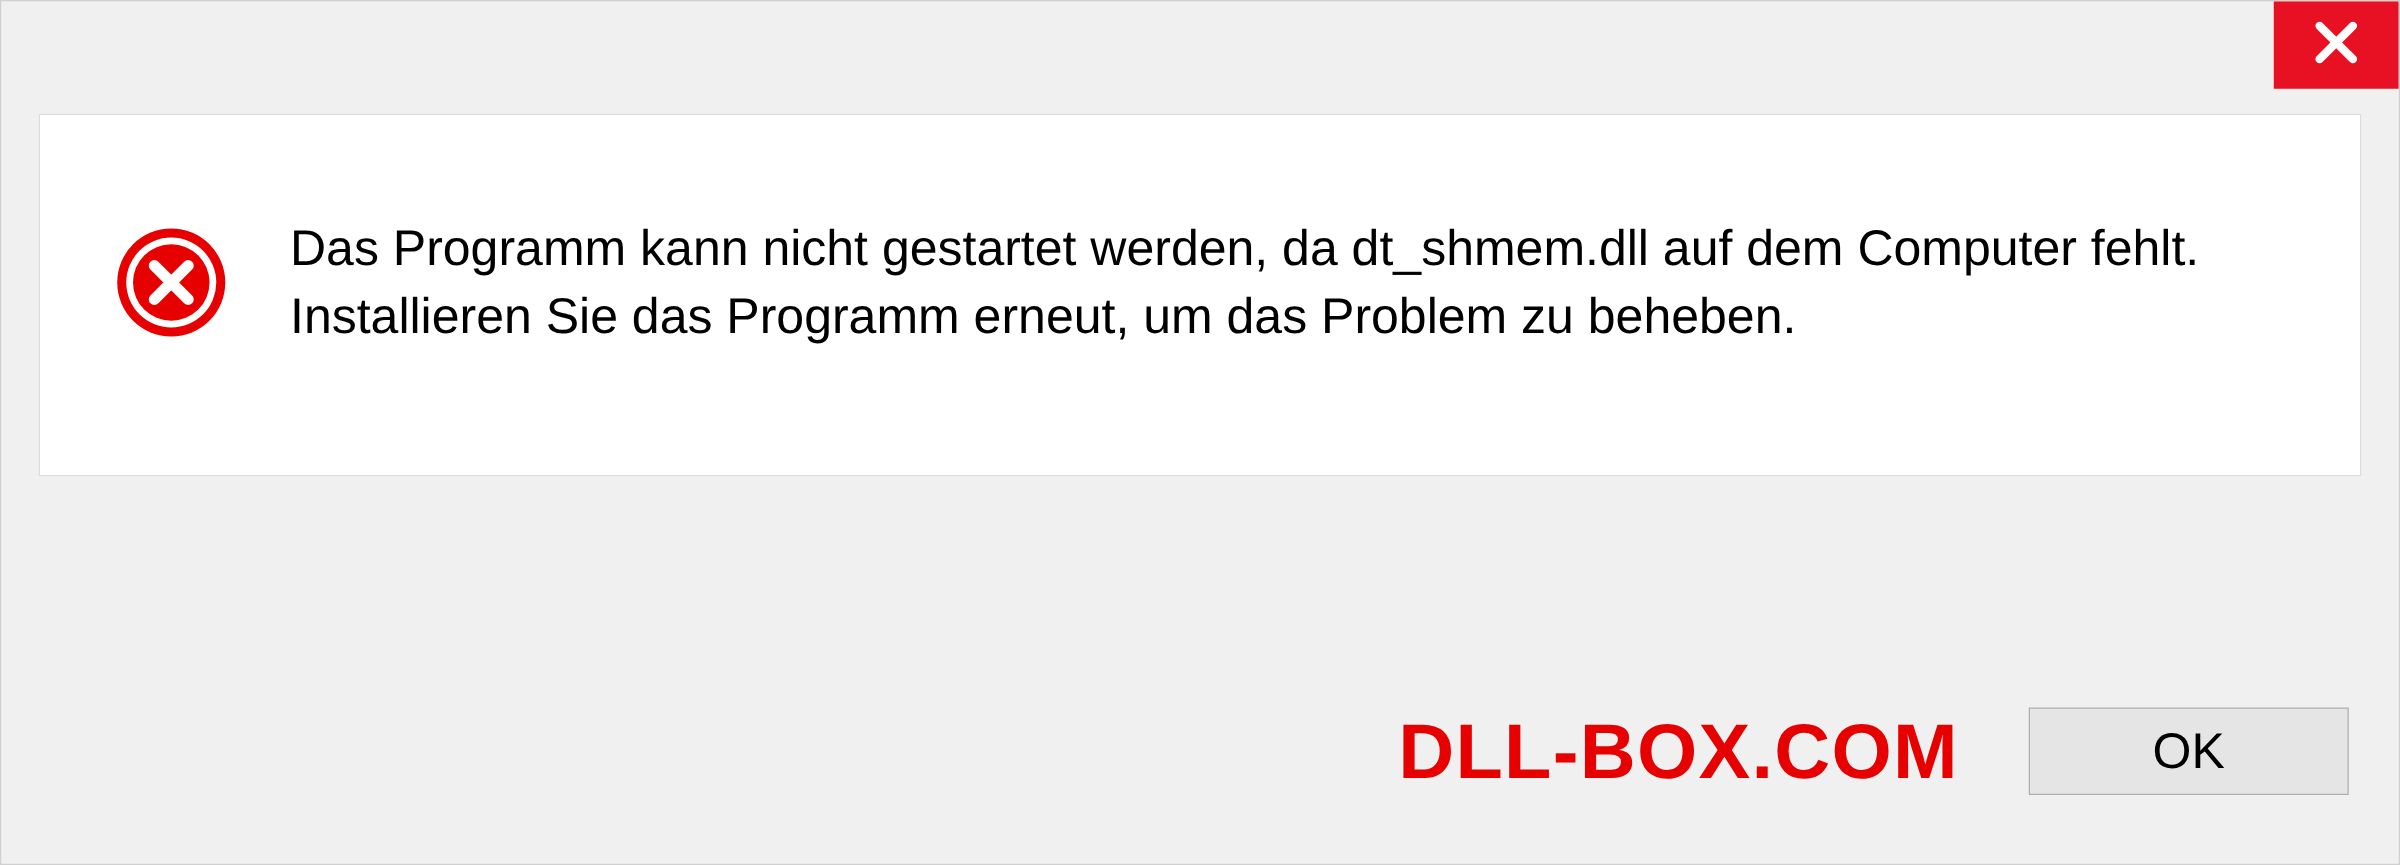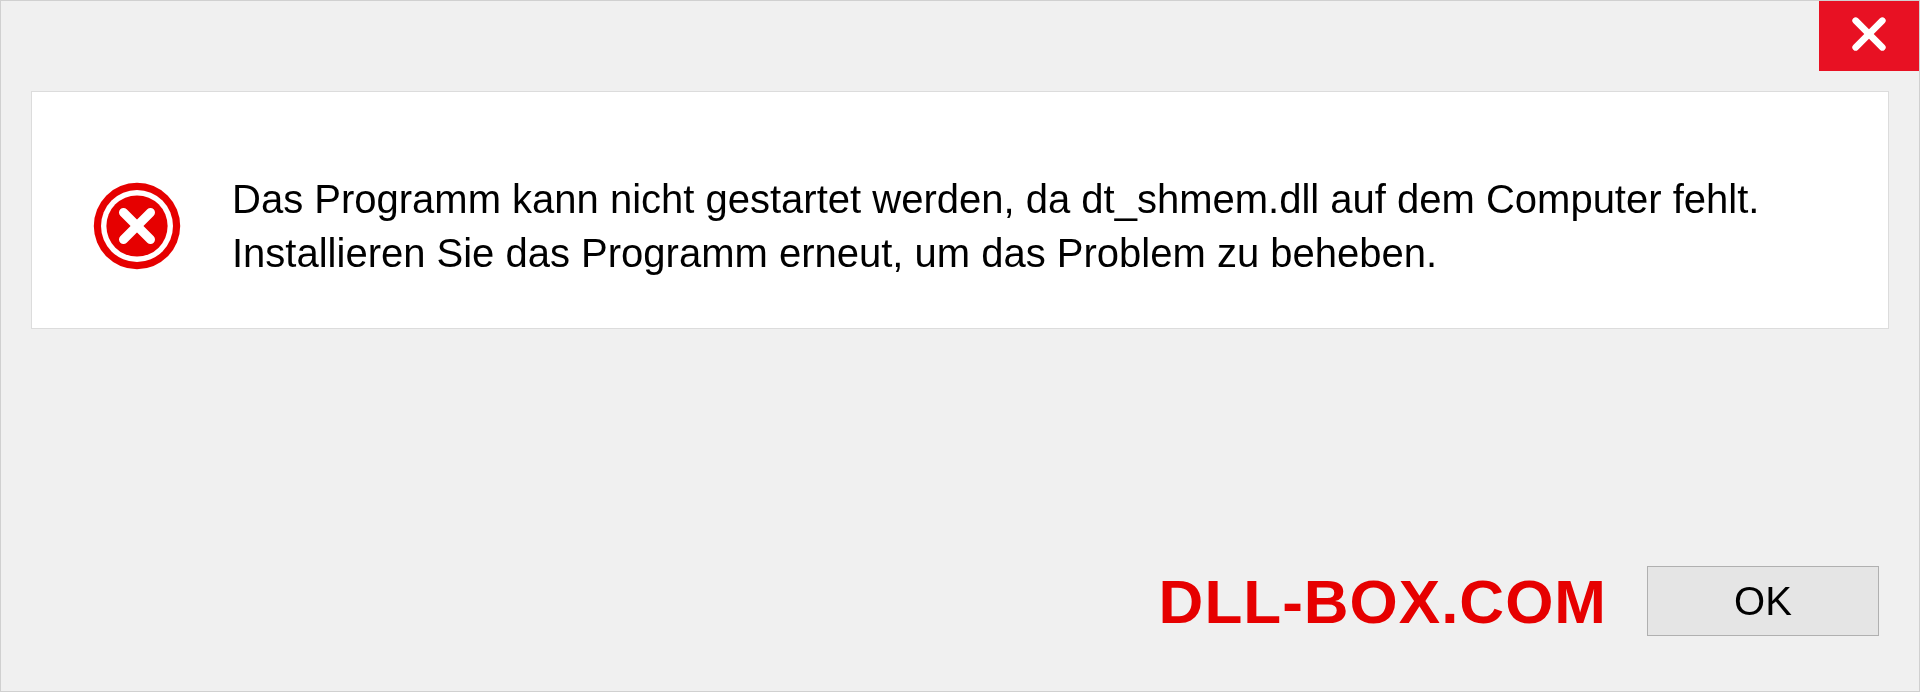--- a/index.html
+++ b/index.html
@@ -41,21 +41,21 @@
       cursor: pointer;
     }
     .close-btn svg {
       width: 40px;
       height: 40px;
     }
     .content-panel {
       margin: 10px 30px 30px 30px;
       background: #ffffff;
       border: 1px solid #dcdcdc;
-      padding: 80px 60px 48px 60px;
+      padding: 80px 60px 100px 60px;
       display: flex;
       align-items: center;
       gap: 50px;
     }
     .error-icon {
       flex-shrink: 0;
       width: 90px;
       height: 90px;
     }
     .message {
@@ -67,31 +67,31 @@
     .footer {
       position: absolute;
       bottom: 0;
       left: 0;
       right: 0;
       height: 150px;
       display: flex;
       align-items: center;
       justify-content: flex-end;
       padding: 0 40px 30px 40px;
-      gap: 40px;
+      gap: 56px;
     }
     .watermark {
       font-size: 62px;
       font-weight: 900;
       color: #e60000;
       letter-spacing: 1px;
       font-family: Arial, sans-serif;
     }
     .ok-btn {
-      width: 232px;
+      width: 256px;
       height: 70px;
       background: #e5e5e5;
       border: 1px solid #b0b0b0;
       font-size: 40px;
       color: #000;
       display: flex;
       align-items: center;
       justify-content: center;
       cursor: pointer;
     }

